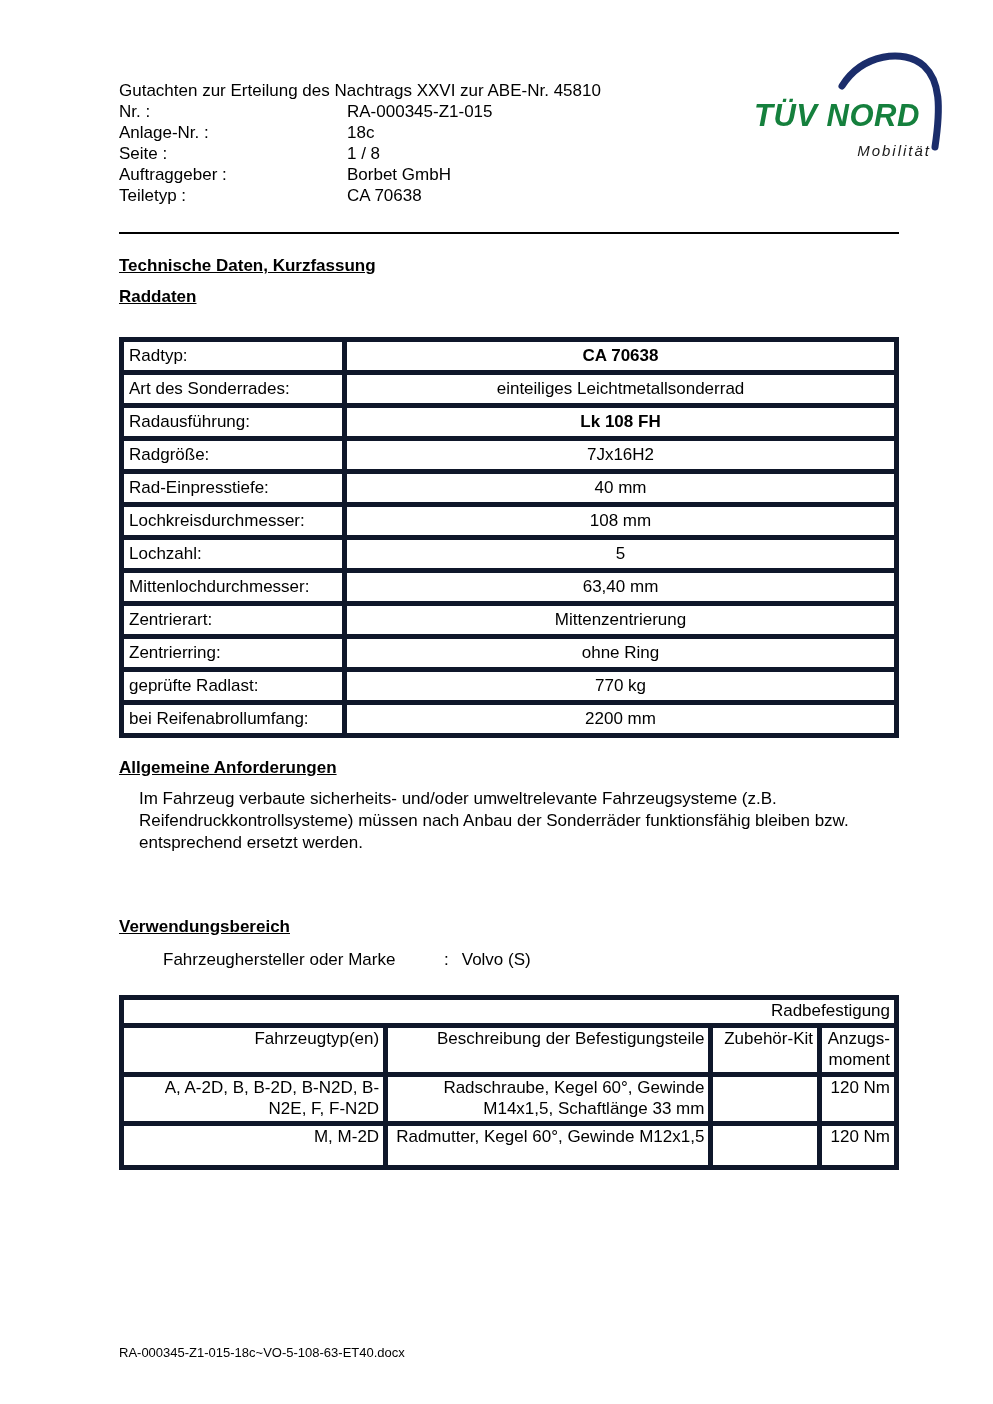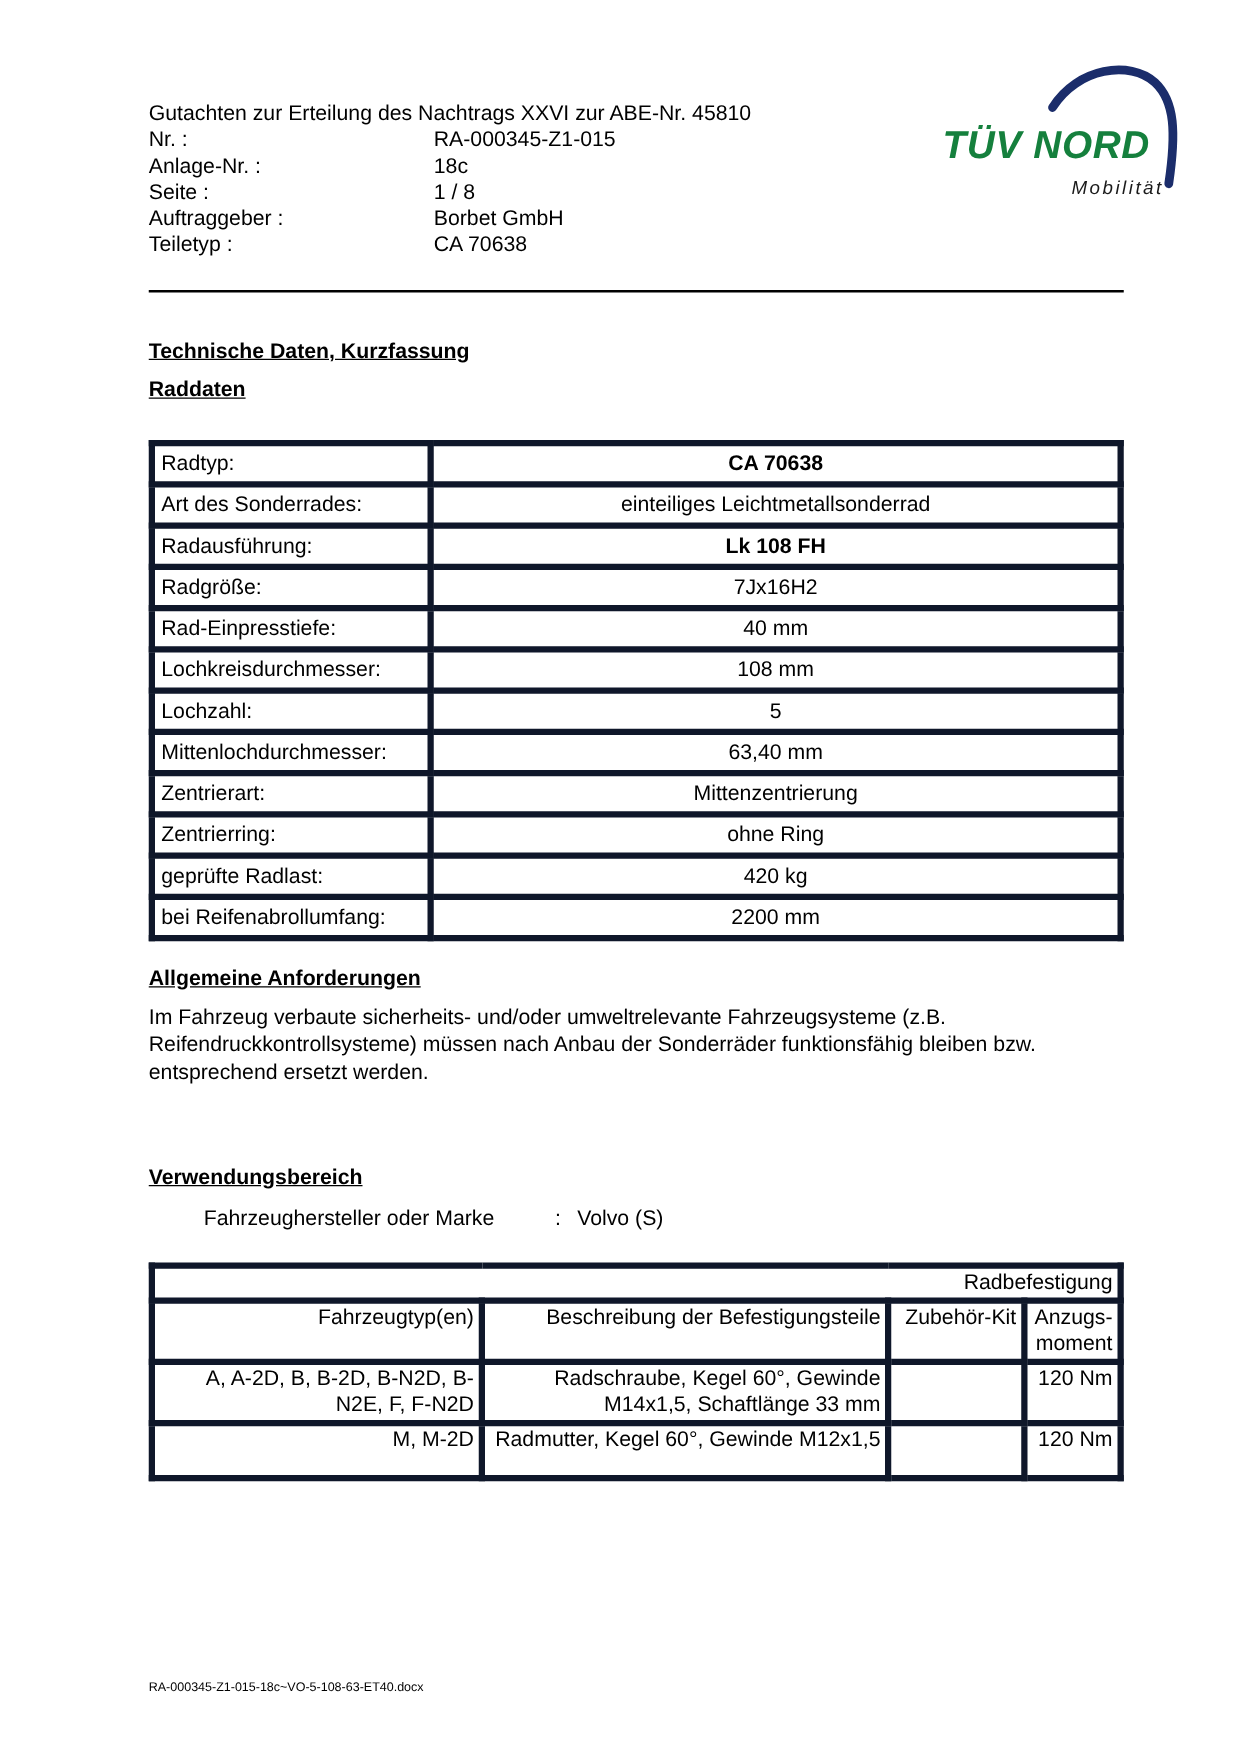--- a/index.html
+++ b/index.html
@@ -25,59 +25,60 @@
   .rule {
     border: none;
     border-top: 2px solid #000;
     margin: 26px 0 0 0;
   }
   .h {
     font-weight: bold;
     text-decoration: underline;
     line-height: 21px;
   }
-  .h-tech { margin-top: 36px; }
+  .h-tech { margin-top: 21px; }
   .h-rad  { margin-top: 10px; }
   .h-allg { margin-top: 19px; }
   .h-verw { margin-top: 62px; }
 
   table { border-collapse: collapse; width: 780px; }
   td, th { border: 5px solid #0f172a; font-size: 17px; font-weight: normal; }
 
   .raddaten { margin-top: 30px; }
   .raddaten td { height: 33px; padding: 2px 5px; }
   .raddaten .lbl { width: 223px; text-align: left; }
   .raddaten .val { text-align: center; }
   .strong { font-weight: bold; }
 
   .para {
     margin-top: 10px;
     line-height: 22px;
     width: 780px;
+    margin-left: 20px;
   }
 
   .fahrzeug-line { margin-top: 12px; display: flex; line-height: 22px; margin-left: 44px; }
   .fahrzeug-label { width: 281px; flex: 0 0 281px; }
   .fahrzeug-sep { margin-right: 13px; }
 
   .radbef { margin-top: 24px; }
   .radbef td { vertical-align: top; text-align: right; padding: 0px 4px 2px 4px; line-height: 21px; }
   .radbef .title-cell { height: 22px; }
   .radbef .c-typ { width: 266px; }
   .radbef .c-beschr { width: 328px; }
   .radbef .c-zub { width: 109px; }
   .radbef .c-mom { width: 77px; }
   .radbef .head td { height: 43px; }
   .radbef .data td { height: 44px; }
 
   .footer {
     position: absolute;
     left: 119px;
     top: 1345px;
-    font-size: 10px;
+    font-size: 13px;
   }
 
   .logo {
     position: absolute;
     left: 752px;
     top: 50px;
     width: 195px;
     height: 120px;
   }
   .logo-arc { position: absolute; left: 0; top: 0; }
@@ -183,21 +184,21 @@
       <tr>
         <td class="lbl">Zentrierart:</td>
         <td class="val">Mittenzentrierung</td>
       </tr>
       <tr>
         <td class="lbl">Zentrierring:</td>
         <td class="val">ohne Ring</td>
       </tr>
       <tr>
         <td class="lbl">geprüfte Radlast:</td>
-        <td class="val">420 kg</td>
+        <td class="val">770 kg</td>
       </tr>
       <tr>
         <td class="lbl">bei Reifenabrollumfang:</td>
         <td class="val">2200 mm</td>
       </tr>
     </tbody>
   </table>
 
   <div class="h h-allg">Allgemeine Anforderungen</div>
   <div class="para">Im Fahrzeug verbaute sicherheits- und/oder umweltrelevante Fahrzeugsysteme (z.B. Reifendruckkontrollsysteme) müssen nach Anbau der Sonderräder funktionsfähig bleiben bzw. entsprechend ersetzt werden.</div>

